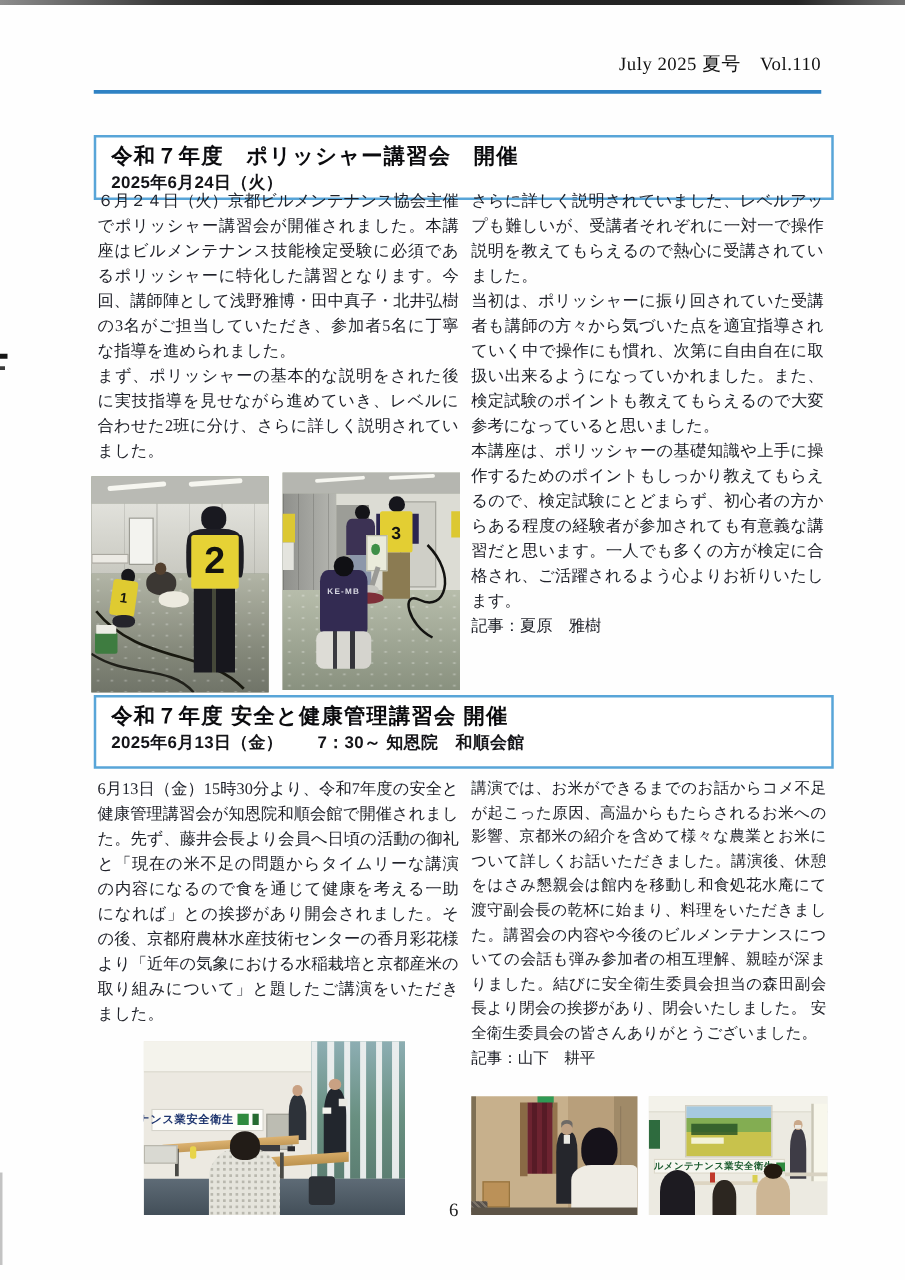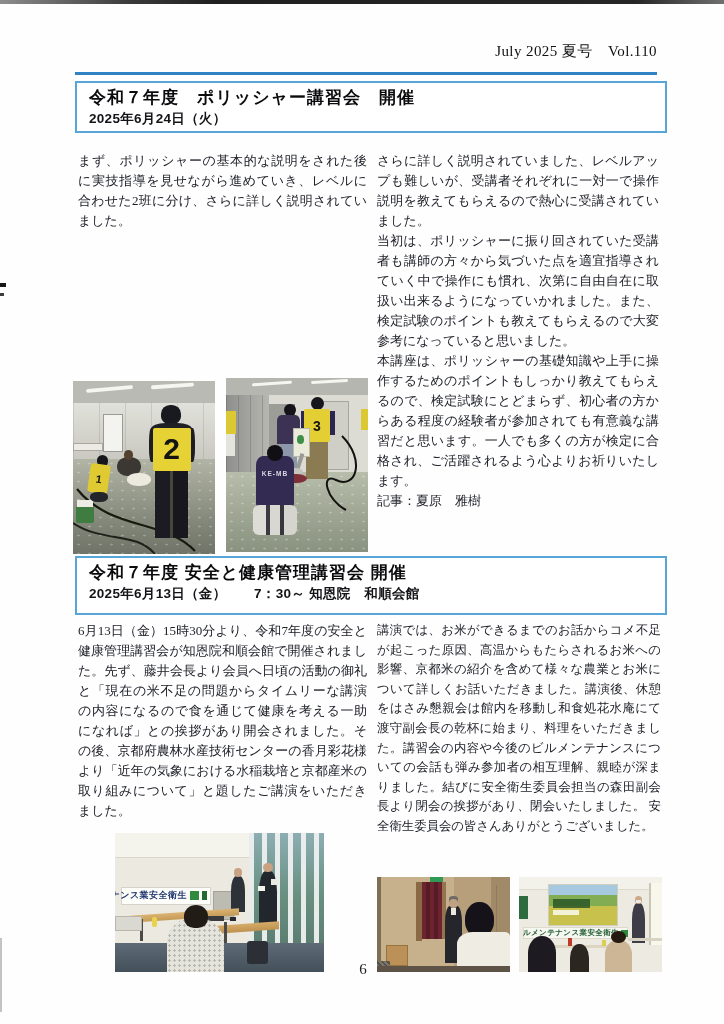--- a/index.html
+++ b/index.html
@@ -12,21 +12,21 @@
   .edge-mark{position:absolute;background:#161616;}
   .m1{left:0;top:283px;width:6px;height:4px;}
   .m2{left:0;top:293px;width:4px;height:3px;background:#3c3c3c;}
   .m3{left:0;top:938px;width:2px;height:74px;background:#c3c3c3;}
 
   .issue{position:absolute;right:67px;top:42px;font-size:15px;letter-spacing:.4px;color:#111;}
   .rule{position:absolute;left:75px;top:72px;width:582px;height:3px;background:#2f82c4;}
 
   .hbox{position:absolute;left:75px;width:576px;border:2px solid #58a5d8;background:#ffffff;
         padding:3px 0 0 12px;box-sizing:content-box;font-family:"Liberation Sans","DejaVu Sans",sans-serif;}
-  .hbox1{top:81px;height:45px;}
+  .hbox1{top:108px;height:45px;}
   .hbox2{top:556px;height:52px;}
   .hbox h1{margin:0;font-size:17px;font-weight:bold;letter-spacing:1px;color:#0b0b0e;}
   .hbox .hdate{font-size:13.5px;font-weight:bold;color:#141418;margin-top:1px;letter-spacing:.3px;}
 
   .col{position:absolute;font-size:13px;line-height:20px;text-align:justify;text-justify:inter-ideograph;color:#20222a;}
   .col p{margin:0;}
   .a1l{left:78px;top:151px;width:289px;}
   .a1r{left:377px;top:151px;width:282px;}
   .a2l{left:78px;top:621px;width:289px;}
   .a2r{left:377px;top:621px;width:284px;font-size:12.4px;line-height:19.6px;}
@@ -196,20 +196,21 @@
 
   <div class="issue">July 2025 夏号　Vol.110</div>
   <div class="rule"></div>
 
   <section class="hbox hbox1">
     <h1>令和７年度　ポリッシャー講習会　開催</h1>
     <div class="hdate">2025年6月24日（火）</div>
   </section>
 
   <div class="col a1l">
+    <p>６月２４日（火）京都ビルメンテナンス協会主催でポリッシャー講習会が開催されました。本講座はビルメンテナンス技能検定受験に必須であるポリッシャーに特化した講習となります。今回、講師陣として浅野雅博・田中真子・北井弘樹の3名がご担当していただき、参加者5名に丁寧な指導を進められました。</p>
     <p>まず、ポリッシャーの基本的な説明をされた後に実技指導を見せながら進めていき、レベルに合わせた2班に分け、さらに詳しく説明されていました。</p>
   </div>
   <div class="col a1r">
     <p>さらに詳しく説明されていました、レベルアップも難しいが、受講者それぞれに一対一で操作説明を教えてもらえるので熱心に受講されていました。</p>
     <p>当初は、ポリッシャーに振り回されていた受講者も講師の方々から気づいた点を適宜指導されていく中で操作にも慣れ、次第に自由自在に取扱い出来るようになっていかれました。また、検定試験のポイントも教えてもらえるので大変参考になっていると思いました。</p>
     <p>本講座は、ポリッシャーの基礎知識や上手に操作するためのポイントもしっかり教えてもらえるので、検定試験にとどまらず、初心者の方からある程度の経験者が参加されても有意義な講習だと思います。一人でも多くの方が検定に合格され、ご活躍されるよう心よりお祈りいたします。</p>
     <p class="byline">記事：夏原　雅樹</p>
   </div>
 
   <figure class="p1">
@@ -284,20 +285,21 @@
   <section class="hbox hbox2">
     <h1>令和７年度 安全と健康管理講習会 開催</h1>
     <div class="hdate">2025年6月13日（金）　　7：30～ 知恩院　和順会館</div>
   </section>
 
   <div class="col a2l">
     <p>6月13日（金）15時30分より、令和7年度の安全と健康管理講習会が知恩院和順会館で開催されました。先ず、藤井会長より会員へ日頃の活動の御礼と「現在の米不足の問題からタイムリーな講演の内容になるので食を通じて健康を考える一助になれば」との挨拶があり開会されました。その後、京都府農林水産技術センターの香月彩花様より「近年の気象における水稲栽培と京都産米の取り組みについて」と題したご講演をいただきました。</p>
   </div>
   <div class="col a2r">
     <p>講演では、お米ができるまでのお話からコメ不足が起こった原因、高温からもたらされるお米への影響、京都米の紹介を含めて様々な農業とお米について詳しくお話いただきました。講演後、休憩をはさみ懇親会は館内を移動し和食処花水庵にて渡守副会長の乾杯に始まり、料理をいただきました。講習会の内容や今後のビルメンテナンスについての会話も弾み参加者の相互理解、親睦が深まりました。結びに安全衛生委員会担当の森田副会長より閉会の挨拶があり、閉会いたしました。 安全衛生委員会の皆さんありがとうございました。</p>
+    <p class="byline">記事：山下　耕平</p>
   </div>
 
   <figure class="pA">
     <div class="ceil"></div>
     <div class="win"></div>
     <div class="banner">
       <span>ナンス業安全衛生</span>
       <div class="logo1"></div>
       <div class="logo2"></div>
     </div>

